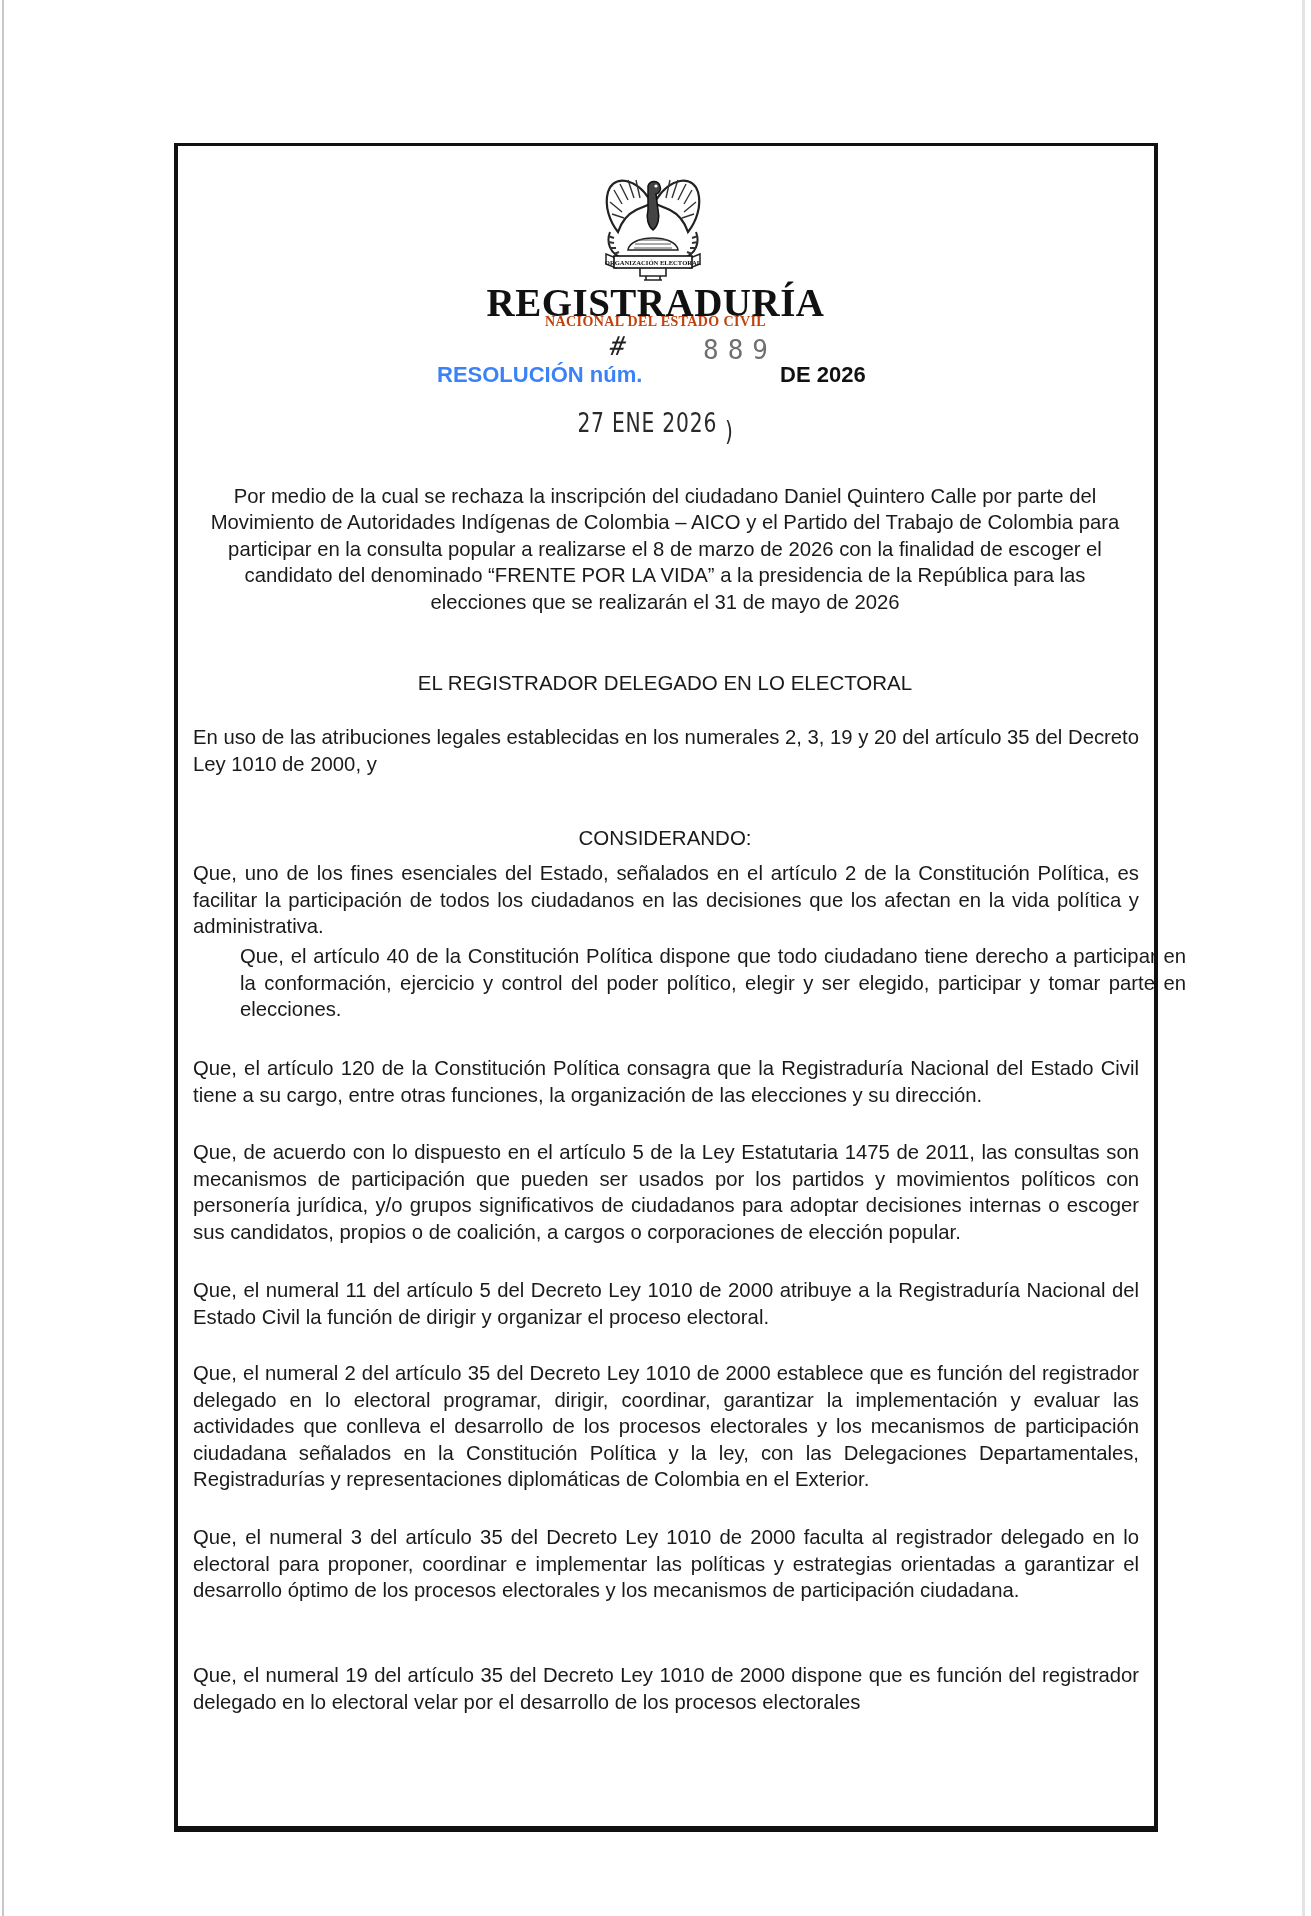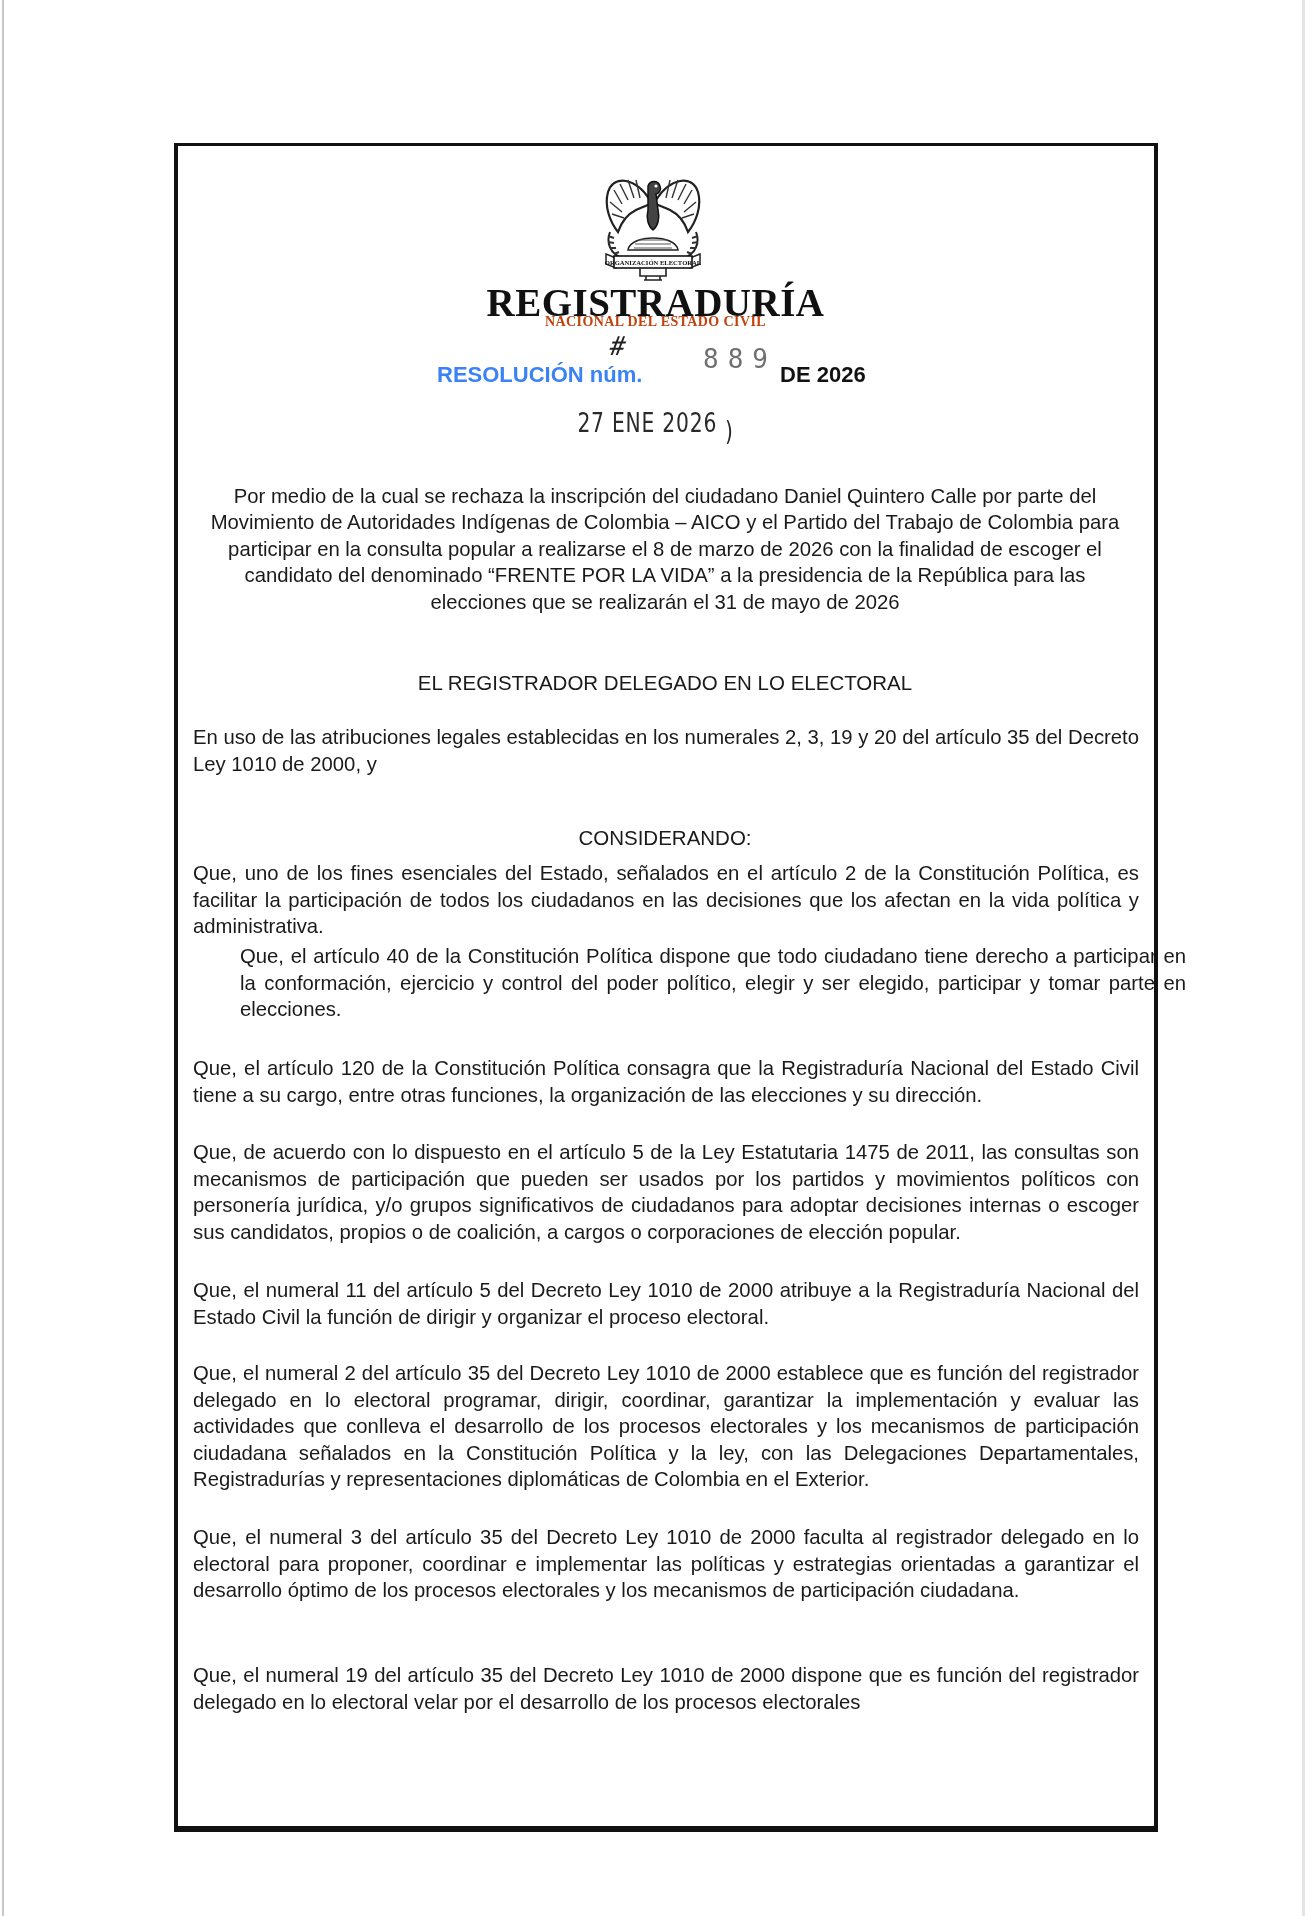--- a/index.html
+++ b/index.html
@@ -82,21 +82,21 @@
       top: 333px; left: 610px;
       font-family: "DejaVu Sans Mono", monospace;
       font-size: 26px;
       font-style: italic;
       color: #222;
       line-height: 1;
       transform: skewX(-8deg);
     }
     .stamp-number {
       position: absolute;
-      top: 346px; left: 703px;
+      top: 337px; left: 703px;
       font-family: "DejaVu Sans Mono", monospace;
       font-size: 26px;
       color: #6f6f6f;
       letter-spacing: 9px;
       line-height: 1;
     }
     .stamp-date {
       position: absolute;
       top: 410px; left: 0; width: 1311px;
       text-align: center;

